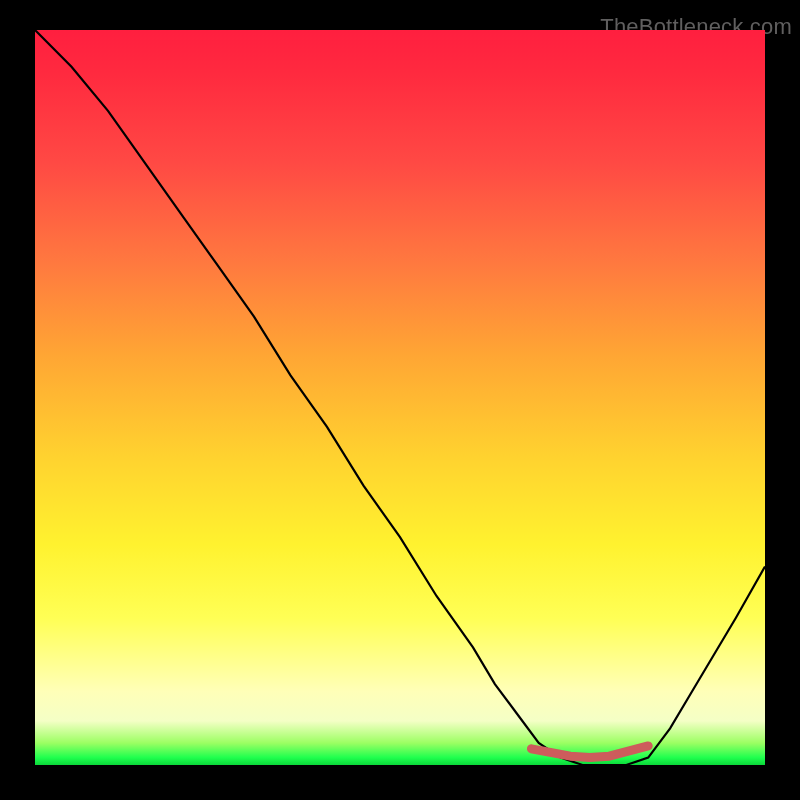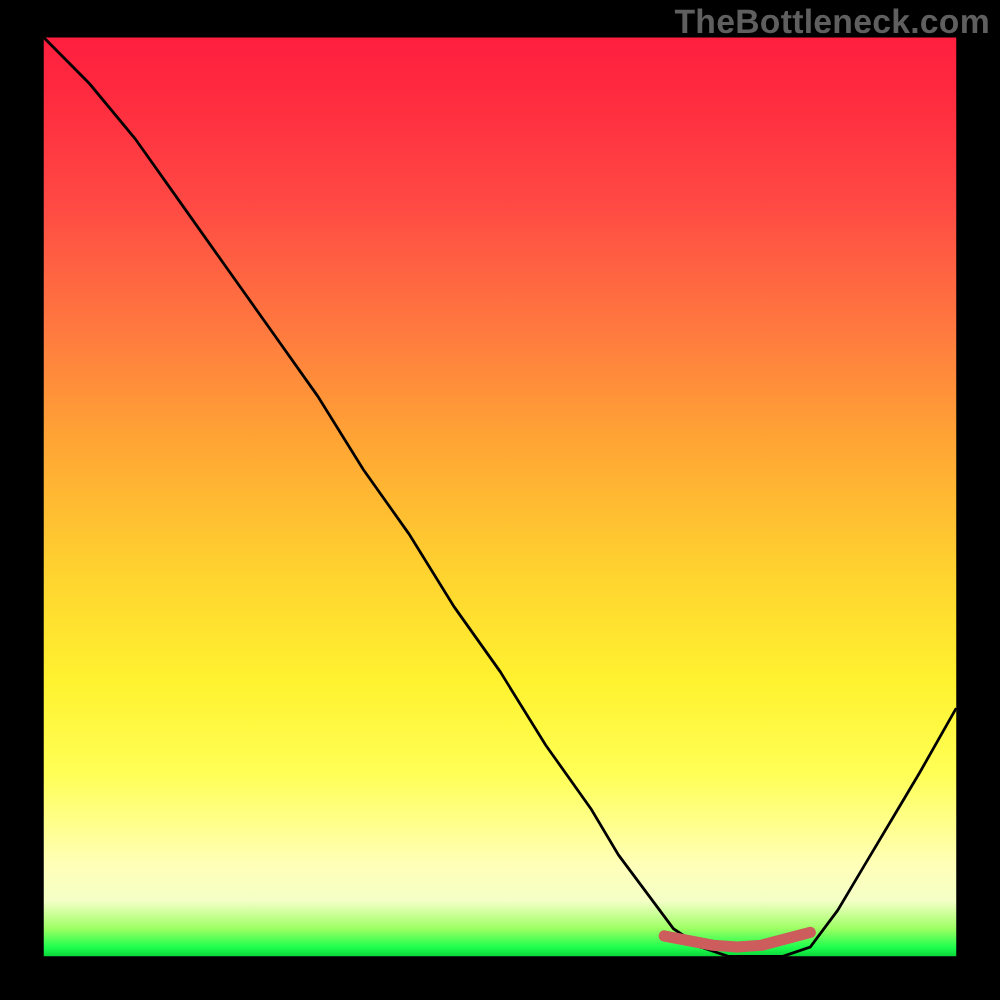--- a/index.html
+++ b/index.html
@@ -12,25 +12,25 @@
     font-family: Arial, Helvetica, sans-serif;
   }
   .frame {
     position: relative;
     width: 800px;
     height: 800px;
     background: #000;
   }
   .attribution {
     position: absolute;
-    top: 2px;
+    top: 14px;
     right: 8px;
     color: #605f5f;
-    font-size: 27px;
-    font-weight: 700;
+    font-size: 22px;
+    font-weight: 400;
     letter-spacing: 0.2px;
   }
   
   .plot {
     position: absolute;
     left: 35px;
     top: 30px;
     width: 730px;  
     height: 735px; 
     

